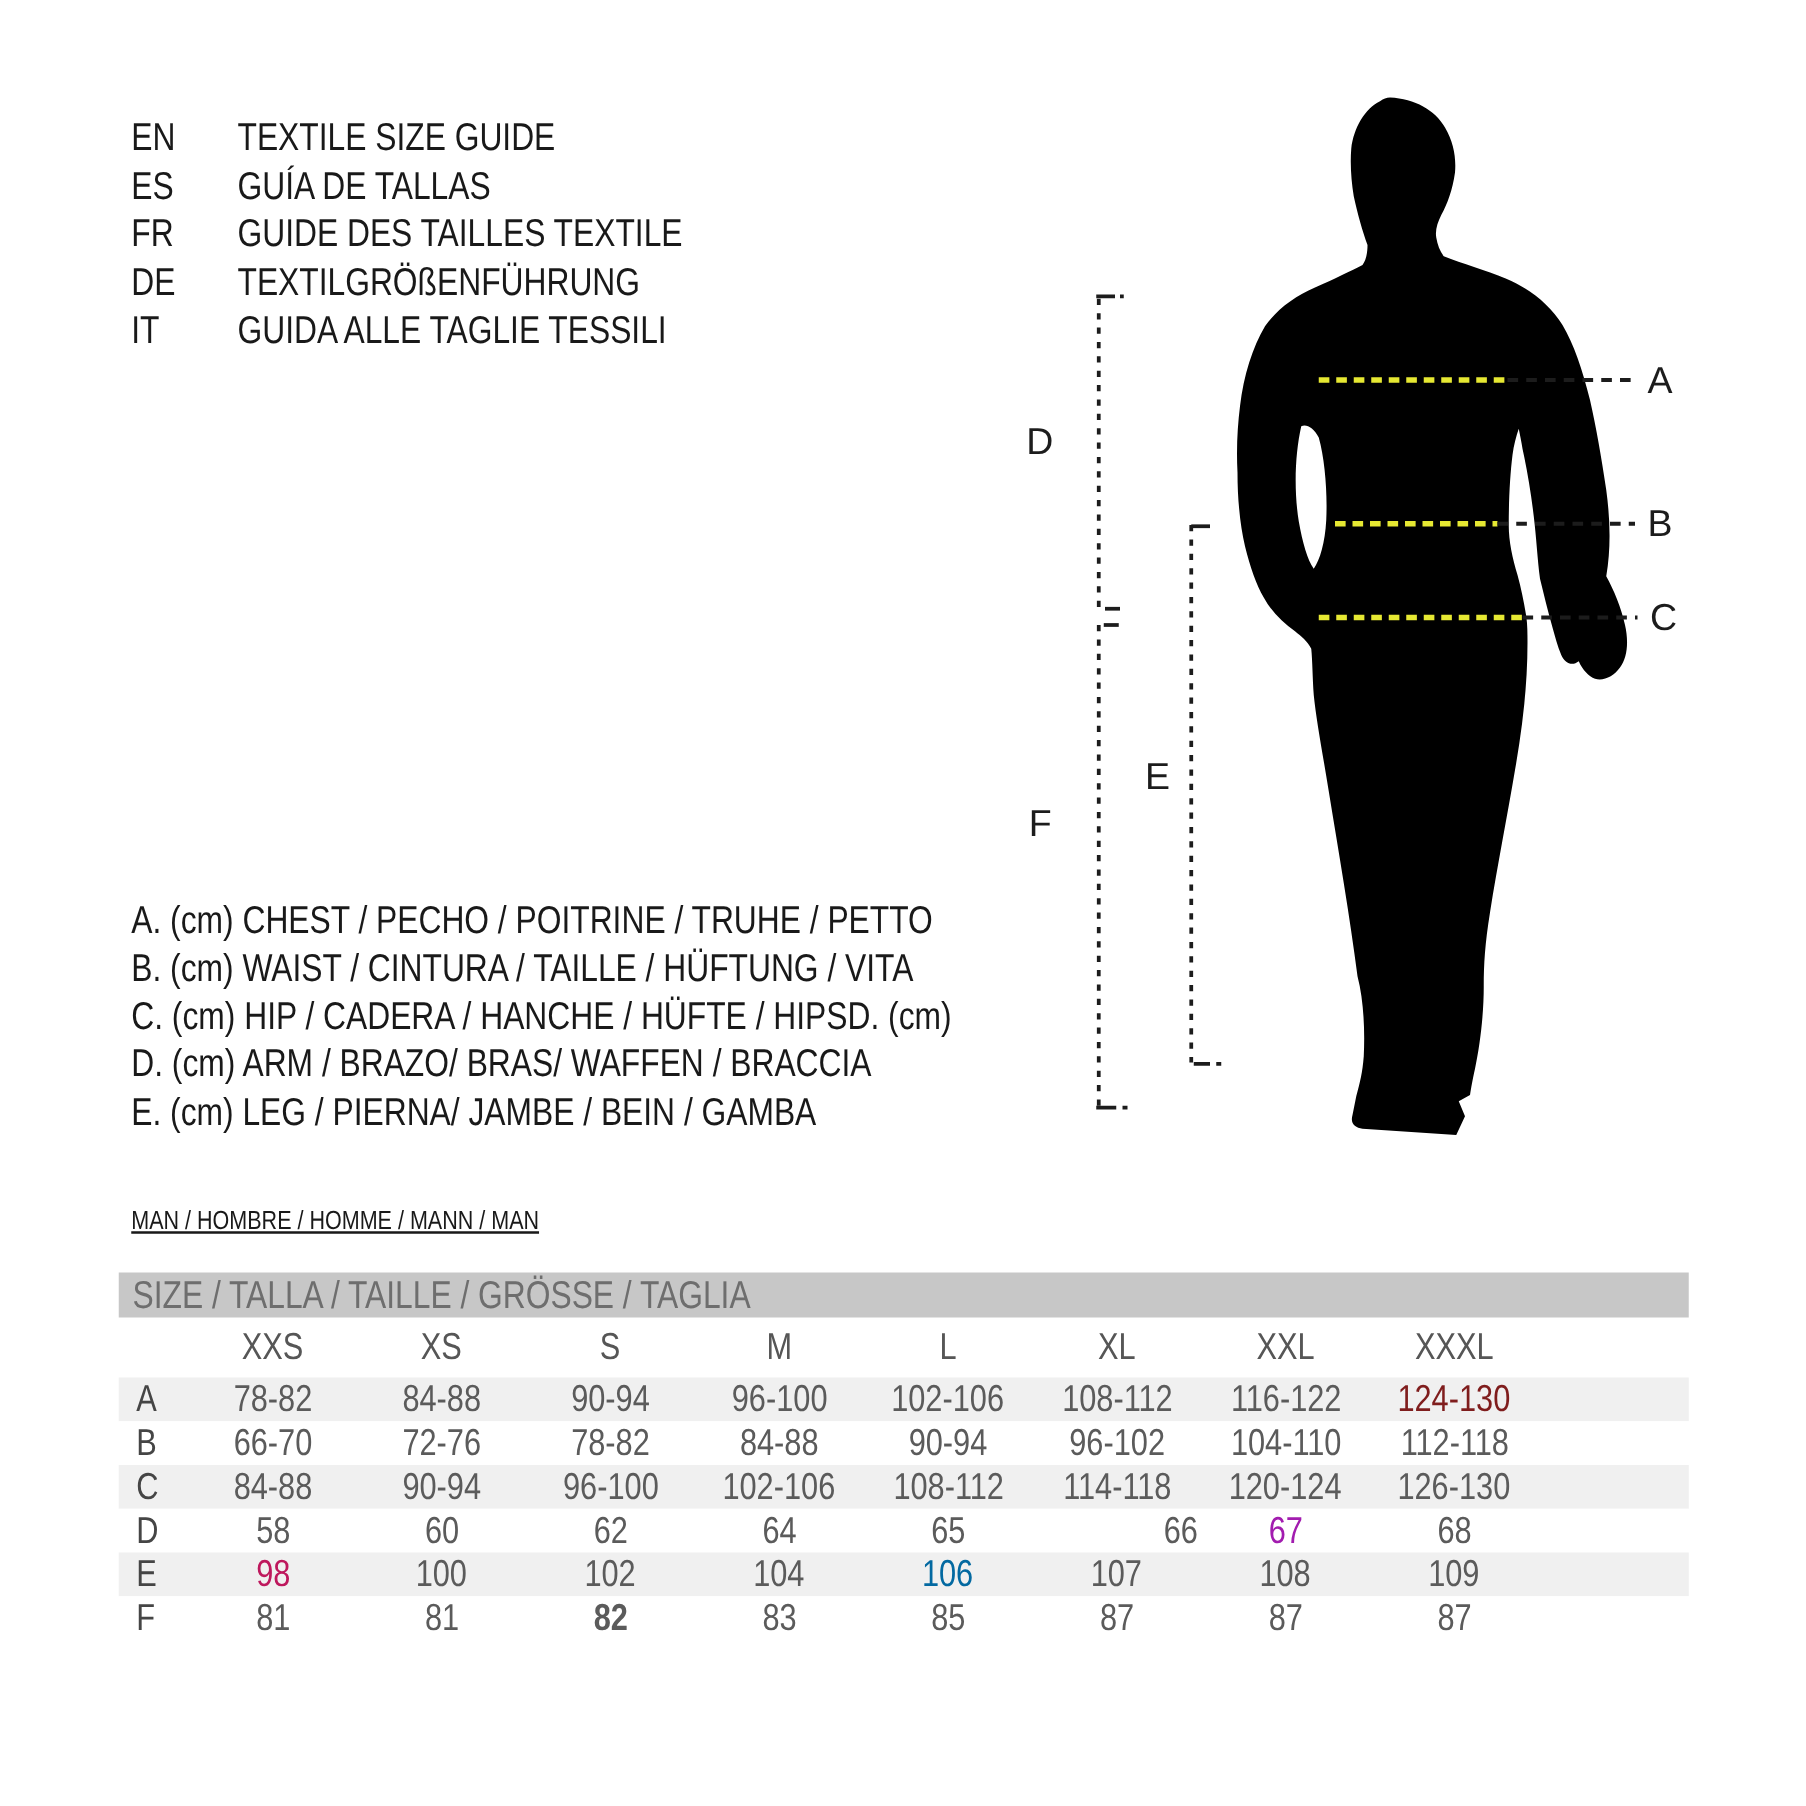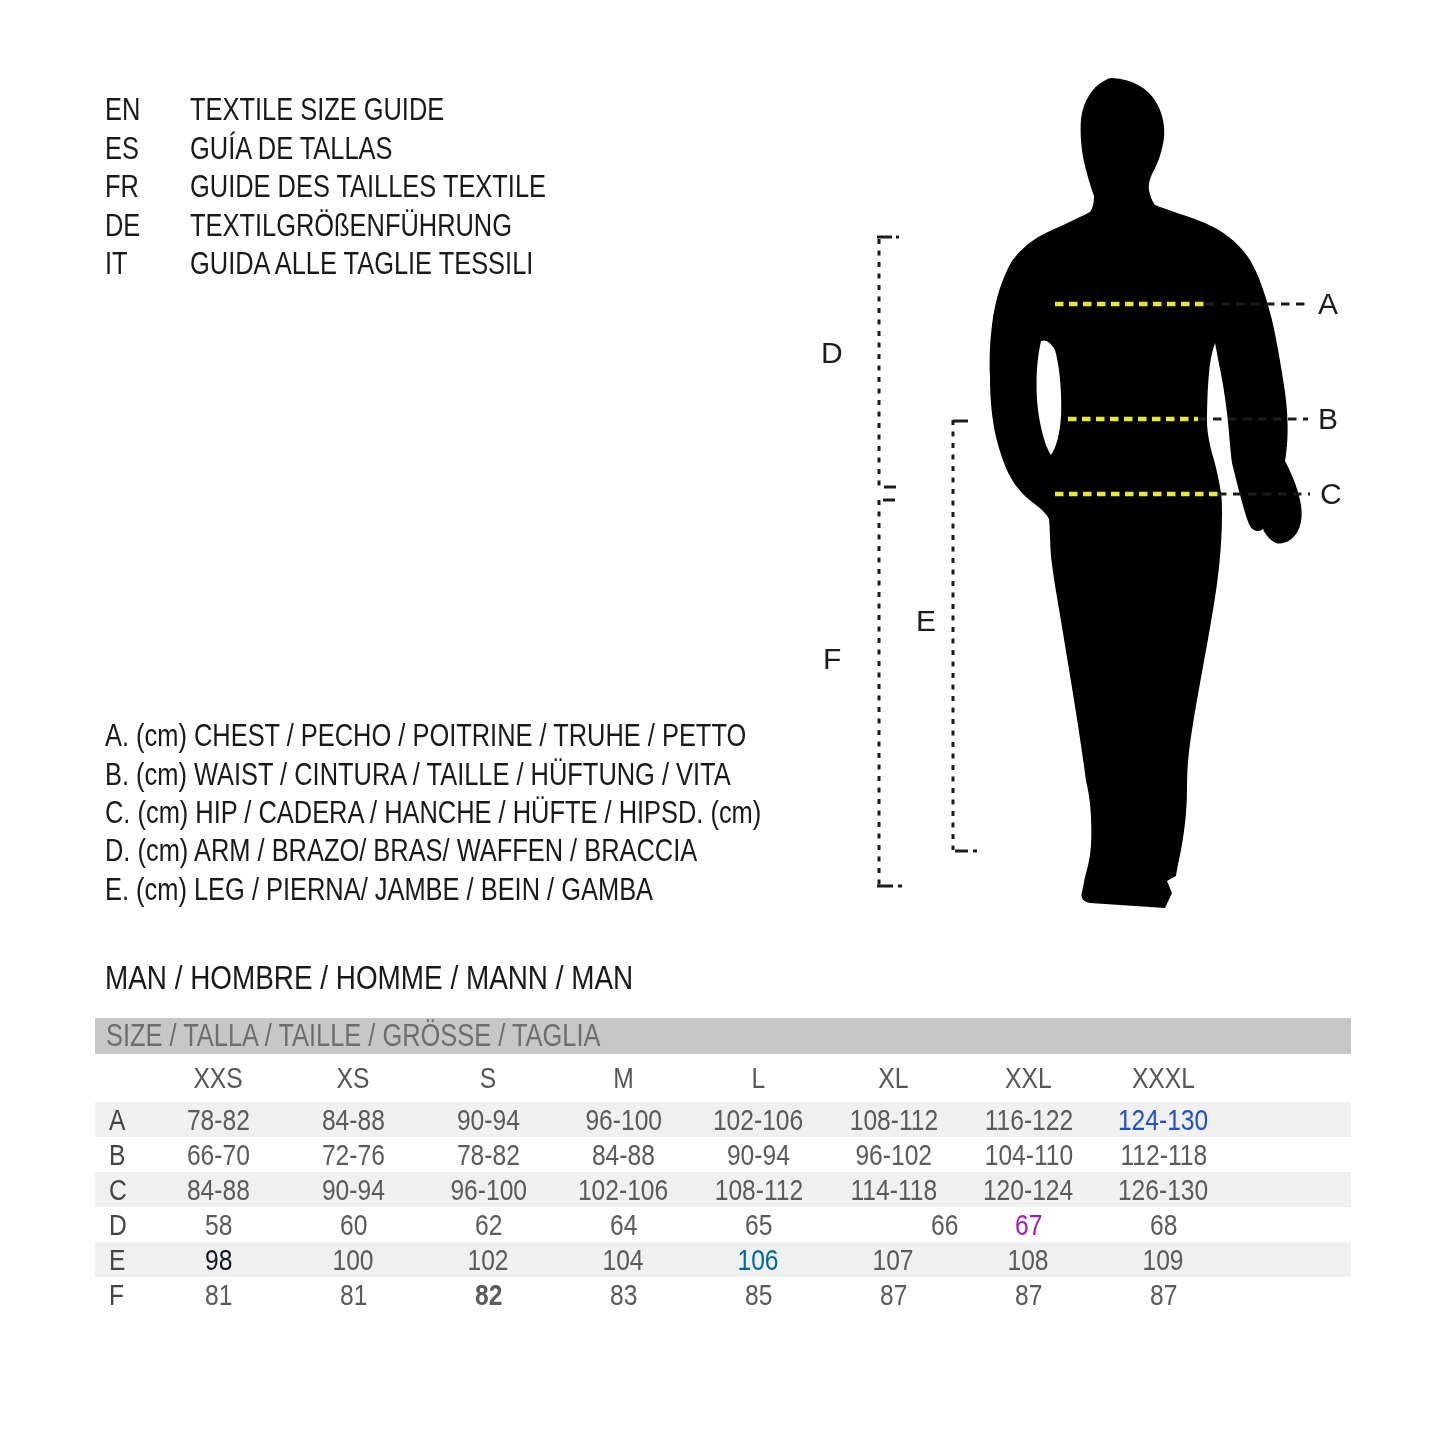--- a/index.html
+++ b/index.html
@@ -14,21 +14,21 @@
   
   #lang-block{left:105px;top:91px;}
   .lang-row{display:flex;height:38.5px;align-items:center;font-size:31px;color:#191919;}
   .lang-code{width:85px;flex:0 0 85px;}
 
   
   #legend-block{left:105px;top:717px;}
   .legend-row{display:flex;height:38.4px;align-items:center;font-size:31px;color:#191919;}
 
   
-  #category-line{left:105px;top:958px;height:38px;display:flex;align-items:center;font-size:34px;color:#191919;}
+  #category-line{left:105px;top:958px;height:38px;display:flex;align-items:center;font-size:21px;color:#191919;text-decoration:underline;}
 
   
   #size-table{left:95px;top:1018px;width:1256px;}
   .thead{height:36px;display:flex;align-items:center;padding-left:11px;font-size:31px;}
   .tgrid{display:grid;grid-template-columns:56px repeat(8,135px) 1fr;}
   .tcols{height:48px;}
   .tcell{display:flex;align-items:center;justify-content:center;font-size:30px;}
   .tcell.lab{justify-content:flex-start;padding-left:14px;}
   .trow{height:35px;}
   svg text{font-family:"Liberation Sans",sans-serif;}
@@ -226,21 +226,21 @@
         </div>
         <div class="tcell" style="color: rgb(91, 91, 91);">
           <span class="cxc">102-106</span>
         </div>
         <div class="tcell" style="color: rgb(91, 91, 91);">
           <span class="cxc">108-112</span>
         </div>
         <div class="tcell" style="color: rgb(91, 91, 91);">
           <span class="cxc">116-122</span>
         </div>
-        <div class="tcell" style="color: #1d4ed8;">
+        <div class="tcell" style="color: #7f1d1d;">
           <span class="cxc">124-130</span>
         </div>
         <div></div>
       </div>
       <div class="tgrid trow" style="background: rgb(255, 255, 255);">
         <div class="tcell lab" style="color: rgb(69, 69, 69);">
           <span class="cx">B</span>
         </div>
         <div class="tcell" style="color: rgb(91, 91, 91);">
           <span class="cxc">66-70</span>
@@ -325,21 +325,21 @@
         </div>
         <div class="tcell" style="color: rgb(91, 91, 91);">
           <span class="cxc">68</span>
         </div>
         <div></div>
       </div>
       <div class="tgrid trow" style="background: rgb(240, 240, 240);">
         <div class="tcell lab" style="color: rgb(69, 69, 69);">
           <span class="cx">E</span>
         </div>
-        <div class="tcell" style="color: #0f172a;">
+        <div class="tcell" style="color: #be185d;">
           <span class="cxc">98</span>
         </div>
         <div class="tcell" style="color: rgb(91, 91, 91);">
           <span class="cxc">100</span>
         </div>
         <div class="tcell" style="color: rgb(91, 91, 91);">
           <span class="cxc">102</span>
         </div>
         <div class="tcell" style="color: rgb(91, 91, 91);">
           <span class="cxc">104</span>

